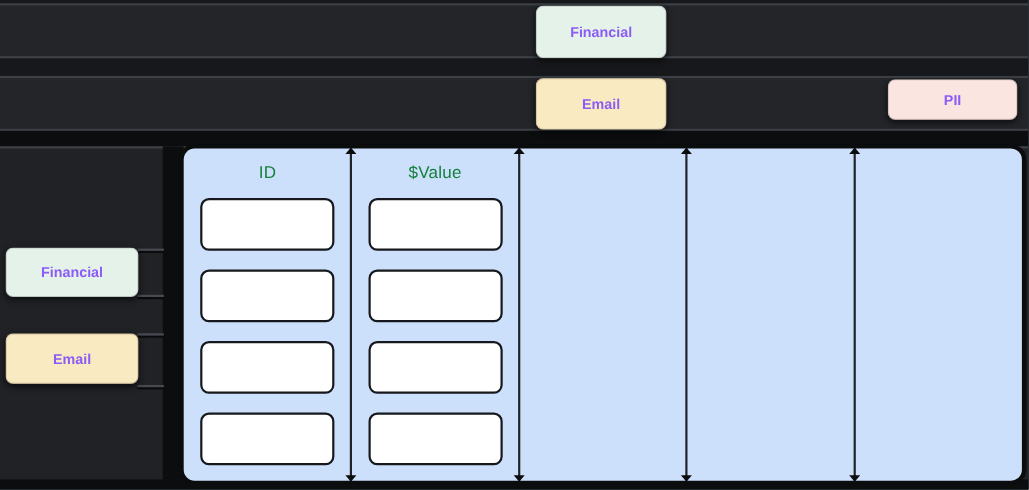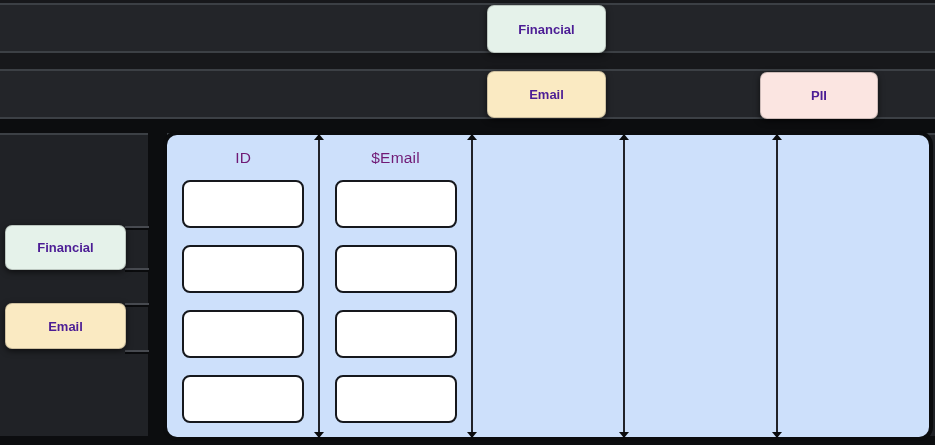--- a/index.html
+++ b/index.html
@@ -33,33 +33,33 @@
   .lane3{top:133px;height:303px;border-bottom:none;background:#202226;}
   .black-strip{position:absolute;left:0;right:0;background:#0C0D0F;}
   .strip-mid{top:119px;height:14px;}
   .strip-bottom{top:436px;height:9px;}
   .sidebar-gap{position:absolute;left:148px;top:133px;width:19px;height:303px;background:#0C0D0F;}
 
   
   .tag{
     position:absolute;
     display:flex;align-items:center;justify-content:center;
-    font-weight:bold;font-size:13px;color:#4c1d95;
+    font-weight:bold;font-size:13px;color:#8b5cf6;
     border-radius:7px;
     box-shadow:0 2px 6px rgba(0,0,0,0.6);
     box-sizing:border-box;
     border:1px solid rgba(0,0,0,0.18);
     z-index:5;
   }
   .tag-green{background:var(--tag-green);}
   .tag-yellow{background:var(--tag-yellow);}
   .tag-pink{background:var(--tag-pink);}
   .t-fin-top{left:487px;top:5px;width:119px;height:48px;}
   .t-email-top{left:487px;top:71px;width:119px;height:47px;}
-  .t-pii-top{left:760px;top:72px;width:118px;height:47px;}
+  .t-pii-top{left:807px;top:72px;width:118px;height:37px;}
   .t-fin-side{left:5px;top:225px;width:121px;height:45px;}
   .t-email-side{left:5px;top:303px;width:121px;height:46px;}
 
   
   .tick{
     position:absolute;left:125px;width:24px;height:2px;
     background:#474A50;
     box-shadow:0 2px 0 0 #0A0B0D;
     z-index:4;
   }
@@ -71,21 +71,21 @@
     background:var(--panel-blue);
     border-radius:10px;
     box-shadow:0 0 0 4px #0B0C0E;
     display:grid;
     grid-template-columns:repeat(5,1fr);
     z-index:3;
   }
   .col{position:relative;display:flex;flex-direction:column;align-items:center;}
   .col-header{
     height:45px;display:flex;align-items:center;justify-content:center;
-    font-size:15.5px;color:#701a75;letter-spacing:0.2px;
+    font-size:15.5px;color:#15803d;letter-spacing:0.2px;
   }
   .cell{
     width:118px;height:44px;
     background:var(--cell-white);
     border:2px solid #16181D;
     border-radius:8px;
     margin-bottom:17px;
   }
   
   .sep{
@@ -137,21 +137,21 @@
       <div class="cell"></div>
       <div class="cell"></div>
       <div class="cell"></div>
       <div class="cell"></div>
     </div>
 
 
 
 
     <div class="col">
-      <div class="col-header">$Email</div>
+      <div class="col-header">$Value</div>
       <div class="cell"></div>
       <div class="cell"></div>
       <div class="cell"></div>
       <div class="cell"></div>
     </div>
 
     <div class="sep sep1"></div>
     <div class="sep sep2"></div>
     <div class="sep sep3"></div>
     <div class="sep sep4"></div>

